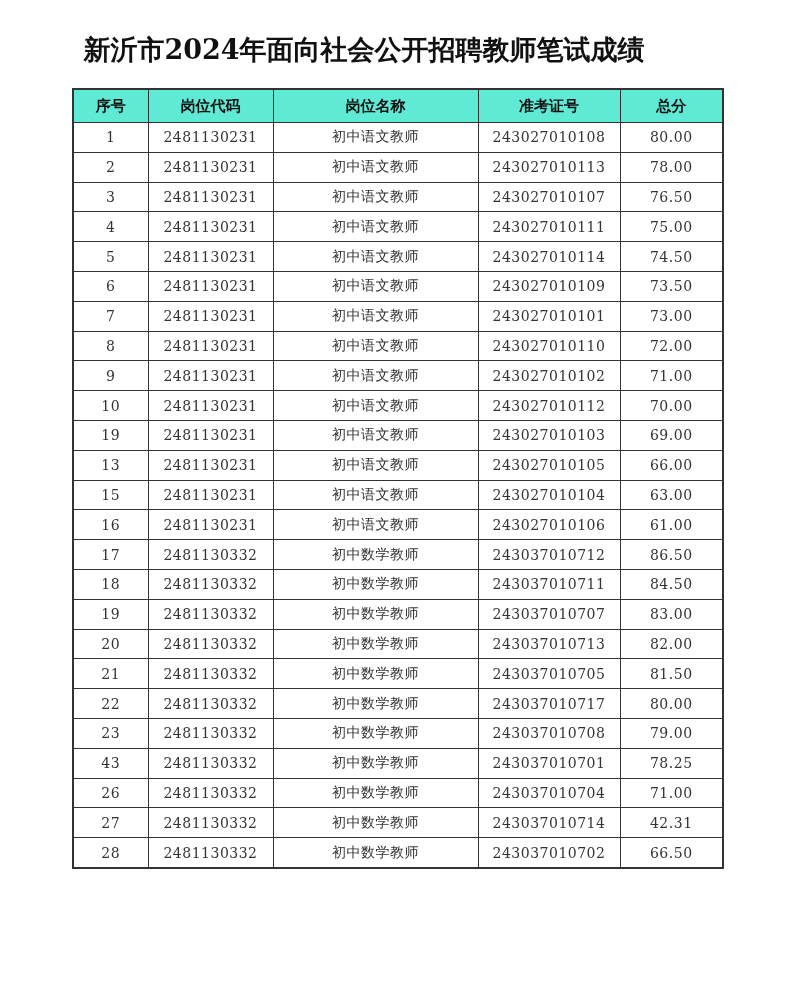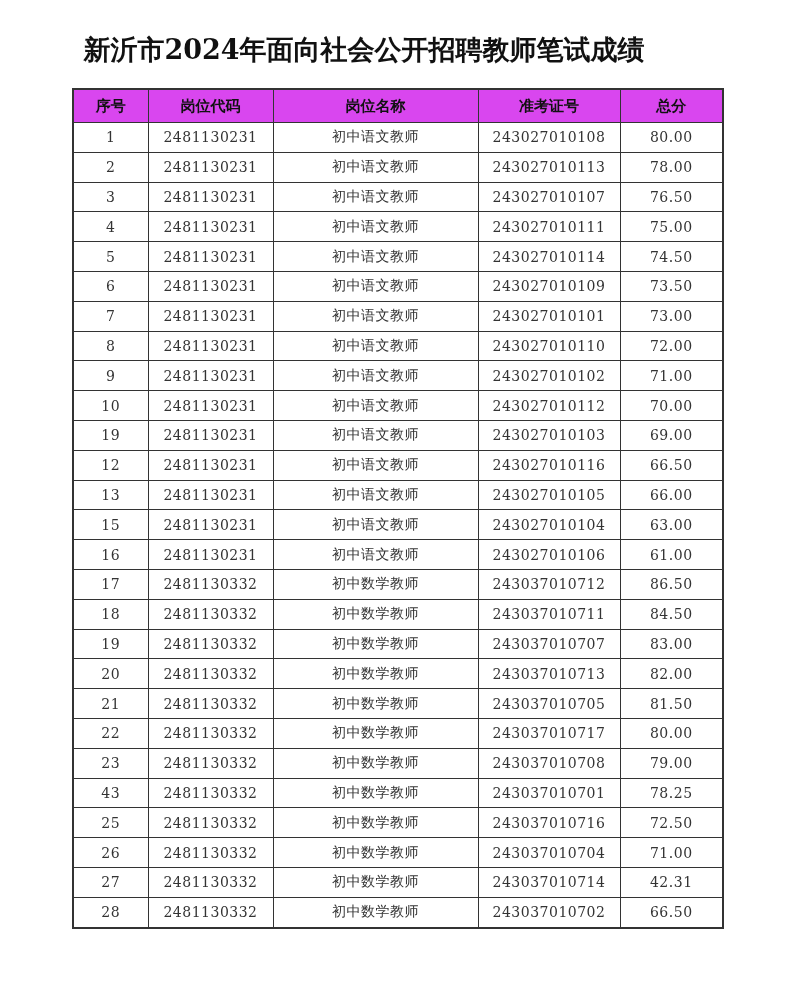--- a/index.html
+++ b/index.html
@@ -39,21 +39,21 @@
   }
   table.scores th, table.scores td {
     border: 1.5px solid #333;
     text-align: center;
     vertical-align: middle;
     padding: 0;
     overflow: hidden;
     white-space: nowrap;
   }
   table.scores th {
-    background: #d946ef;
+    background: #5eead4;
     height: 32px;
     font-family: "DejaVu Sans", "Liberation Sans", sans-serif;
     font-weight: bold;
     font-size: 15px;
     color: #111;
   }
   table.scores td {
     height: 28.8px;
     font-size: 14px;
     color: #333;
@@ -169,27 +169,20 @@
         <td class="score-cell">70.00</td>
       </tr>
       <tr>
         <td>19</td>
         <td>2481130231</td>
         <td class="name-cell">初中语文教师</td>
         <td>243027010103</td>
         <td class="score-cell">69.00</td>
       </tr>
       <tr>
-        <td>12</td>
-        <td>2481130231</td>
-        <td class="name-cell">初中语文教师</td>
-        <td>243027010116</td>
-        <td class="score-cell">66.50</td>
-      </tr>
-      <tr>
         <td>13</td>
         <td>2481130231</td>
         <td class="name-cell">初中语文教师</td>
         <td>243027010105</td>
         <td class="score-cell">66.00</td>
       </tr>
       <tr>
         <td>15</td>
         <td>2481130231</td>
         <td class="name-cell">初中语文教师</td>
@@ -251,27 +244,20 @@
         <td class="name-cell">初中数学教师</td>
         <td>243037010708</td>
         <td class="score-cell">79.00</td>
       </tr>
       <tr>
         <td>43</td>
         <td>2481130332</td>
         <td class="name-cell">初中数学教师</td>
         <td>243037010701</td>
         <td class="score-cell">78.25</td>
-      </tr>
-      <tr>
-        <td>25</td>
-        <td>2481130332</td>
-        <td class="name-cell">初中数学教师</td>
-        <td>243037010716</td>
-        <td class="score-cell">72.50</td>
       </tr>
       <tr>
         <td>26</td>
         <td>2481130332</td>
         <td class="name-cell">初中数学教师</td>
         <td>243037010704</td>
         <td class="score-cell">71.00</td>
       </tr>
       <tr>
         <td>27</td>

